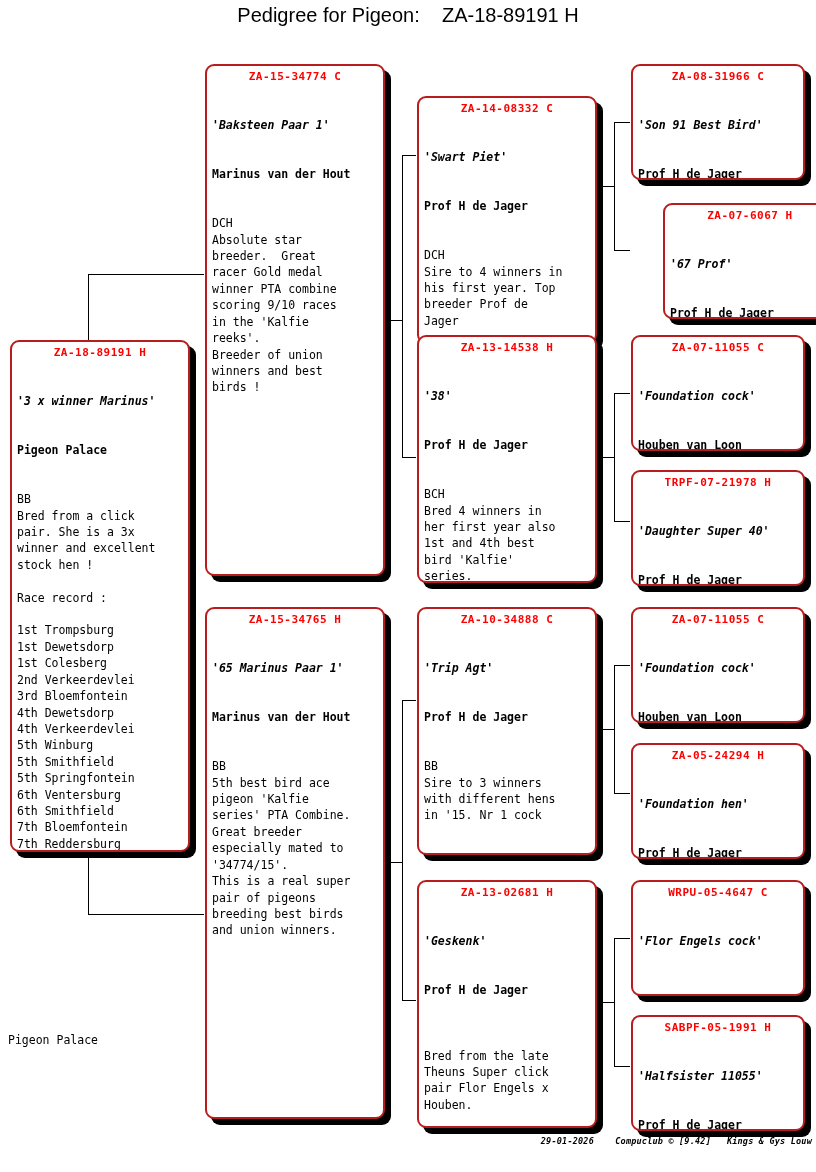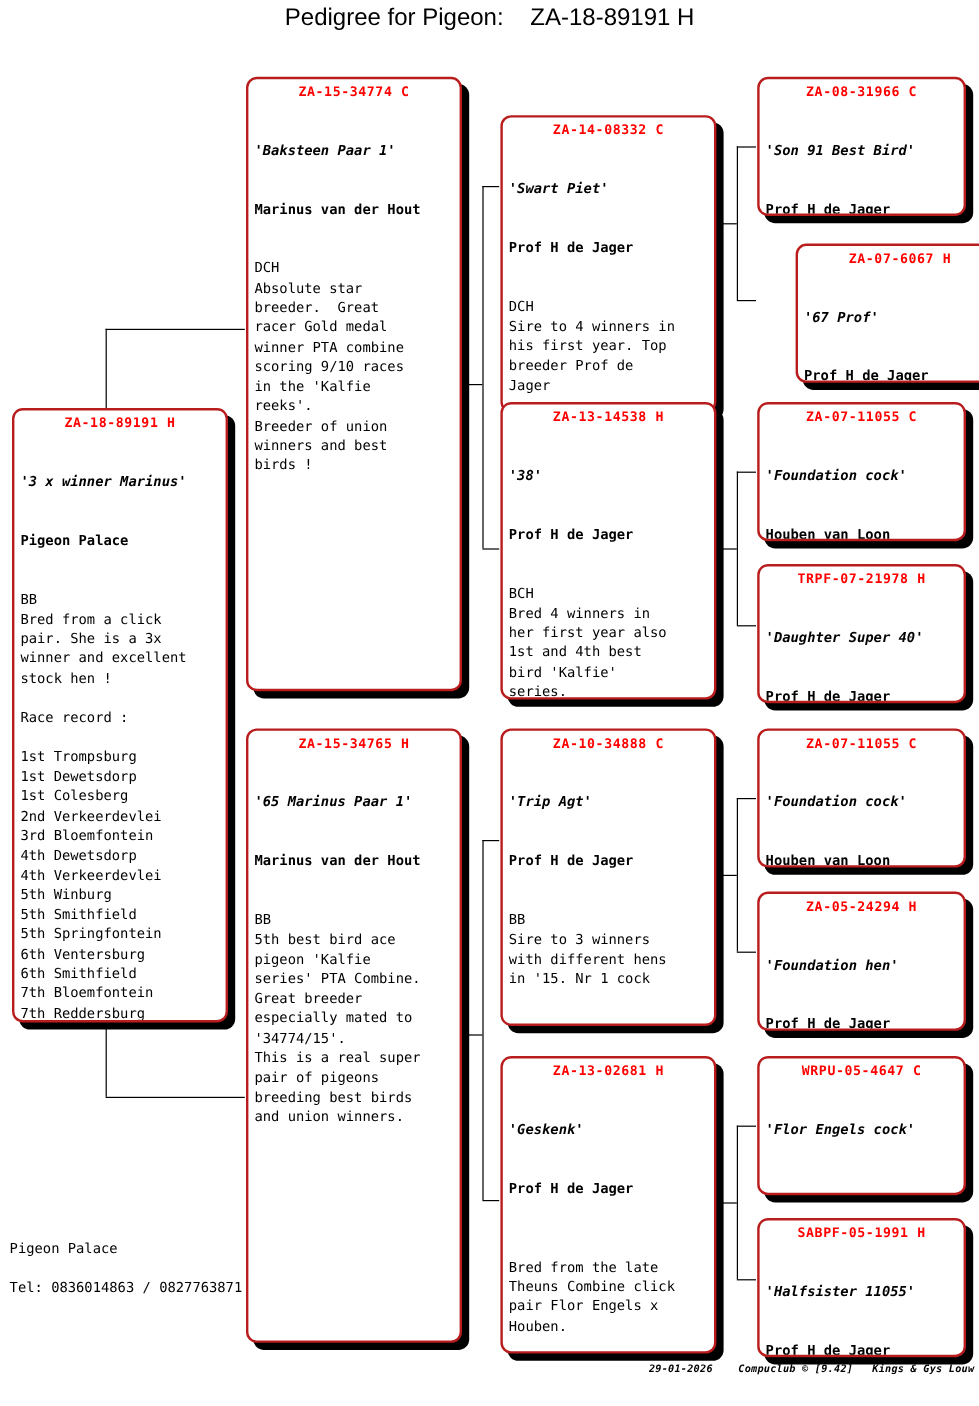--- a/index.html
+++ b/index.html
@@ -170,21 +170,21 @@
       <span class="row ln-breeder">Prof H de Jager</span>
       <span class="ln-txt"><span class="row">BB</span><span class="row">Sire to 3 winners</span><span class="row">with different hens</span><span class="row">in '15. Nr 1 cock</span></span>
     </span>
   </div>
 
   <div class="box" style="left:417px;top:880px;width:180px;height:248px;">
     <span class="bid">ZA-13-02681 H</span>
     <span class="blines">
       <span class="row ln-nick">'Geskenk'</span>
       <span class="row ln-breeder">Prof H de Jager</span>
-      <span class="ln-txt"><span class="ln-blank">&nbsp;</span><span class="row">Bred from the late</span><span class="row">Theuns Combine click</span><span class="row">pair Flor Engels x</span><span class="row">Houben.</span></span>
+      <span class="ln-txt"><span class="ln-blank">&nbsp;</span><span class="row">Bred from the late</span><span class="row">Theuns Super click</span><span class="row">pair Flor Engels x</span><span class="row">Houben.</span></span>
     </span>
   </div>
 
   <div class="box" style="left:631px;top:64px;width:174px;height:116px;">
     <span class="bid">ZA-08-31966 C</span>
     <span class="blines">
       <span class="row ln-nick">'Son 91 Best Bird'</span>
       <span class="row ln-breeder">Prof H de Jager</span>
       
     </span>
@@ -250,19 +250,18 @@
       <span class="row ln-nick">'Halfsister 11055'</span>
       <span class="row ln-breeder">Prof H de Jager</span>
       
     </span>
   </div>
 
   <div class="loft">
     <div>
         <span class="loft-line" style="display: block;">Pigeon Palace</span>
         <span class="loft-line" style="display: block;">&nbsp;</span>
-        <span class="loft-line" style="display: block;">Tel: 0836014863 / 0827763871</span>
       </div>
   </div>
 
   <div class="printinfo">29-01-2026    Compuclub © [9.42]   Kings &amp; Gys Louw</div>
 
 </div>
 
 </body></html>

